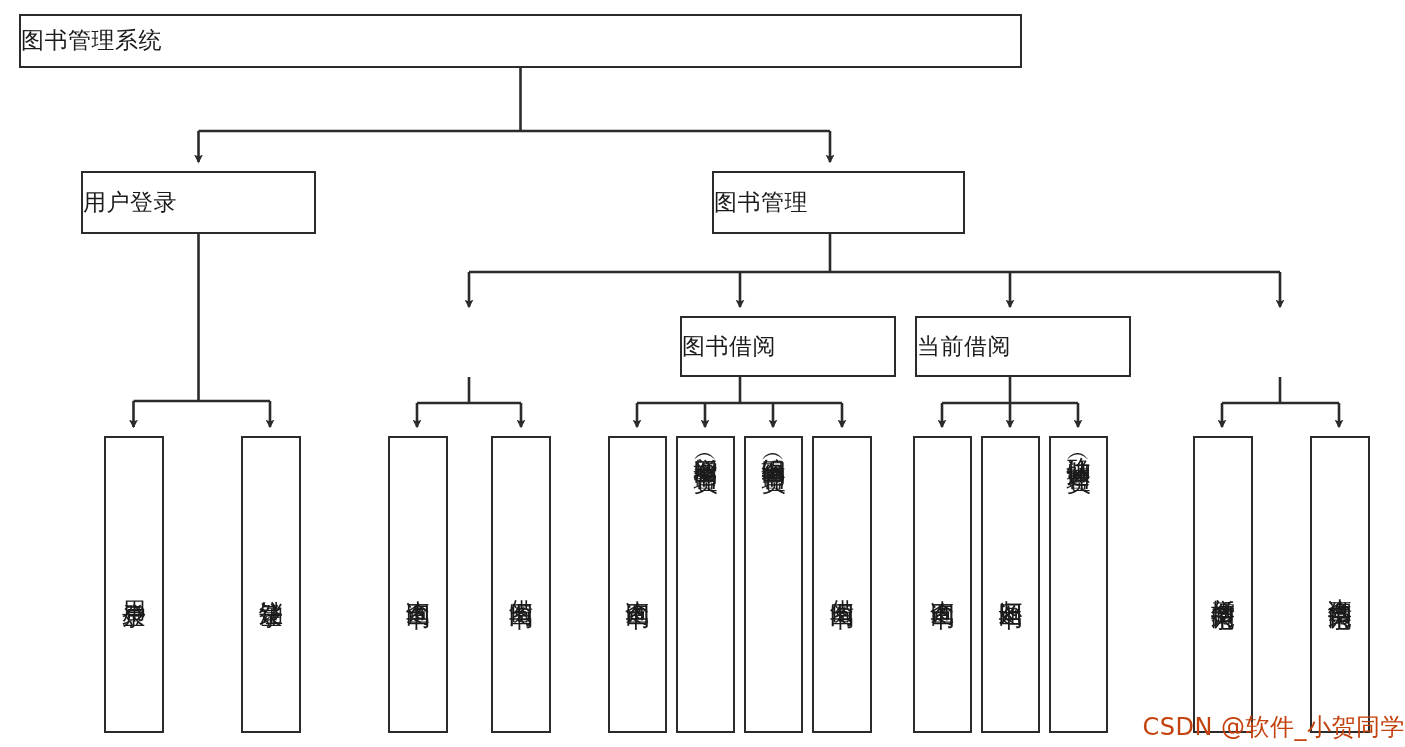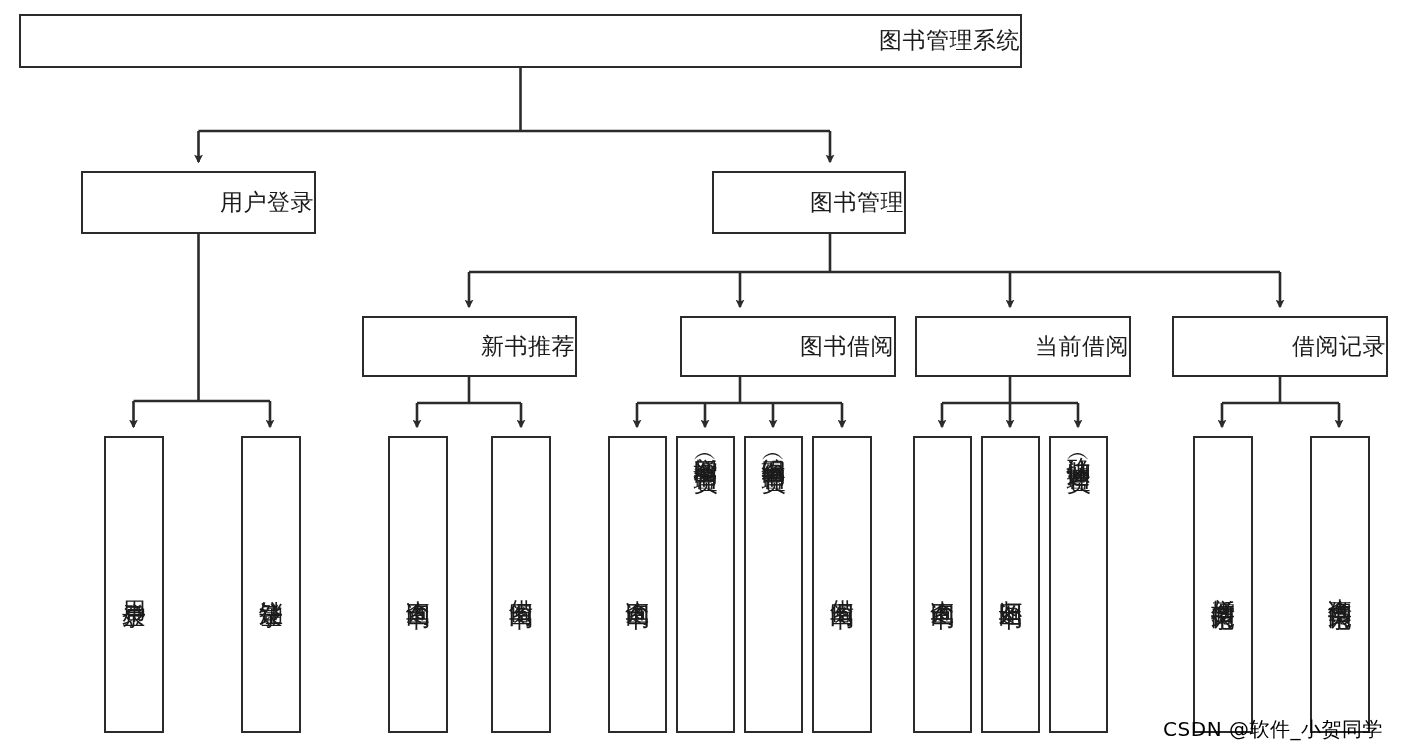--- a/index.html
+++ b/index.html
@@ -25,21 +25,21 @@
     height: 747px;
     pointer-events: none;
   }
   .node {
     position: absolute;
     box-sizing: border-box;
     background: #ffffff;
     border: 2px solid #2b2b2b;
     display: flex;
     align-items: center;
-    justify-content: flex-end;
+    justify-content: flex-start;
     z-index: 2;
   }
   .node .label {
     color: #1b1b1b;
     line-height: 1.12;
     text-align: center;
     white-space: nowrap;
   }
   .node.horizontal .label {
     font-size: 23px;
@@ -62,24 +62,24 @@
     white-space: pre;
   }
   .node.vertical.align-mid {
     align-items: center;
   }
   .node.vertical.align-top {
     align-items: flex-start;
   }
   .watermark {
     position: absolute;
-    right: 22px;
+    right: 0;
     bottom: 4px;
-    font-size: 20px;
-    color: #000000;
+    font-size: 24px;
+    color: #c2410c;
     letter-spacing: 0.5px;
     z-index: 5;
     white-space: nowrap;
   }
 </style>
 </head>
 <body>
 
 <div id="diagram-root">
 
@@ -134,36 +134,30 @@
     </g>
   </svg>
 
   <div class="node root horizontal" style="left:19px; top:14px; width:1003px; height:54px;">
     <span class="label">图书管理系统</span>
   </div>
 
   <div class="node horizontal" style="left:81px; top:171px; width:235px; height:63px;">
     <span class="label">用户登录</span>
   </div>
-  <div class="node horizontal" style="left:712px; top:171px; width:194px; height:63px;">
+  <div class="node horizontal" style="left:712px; top:171px; width:253px; height:63px;">
     <span class="label">图书管理</span>
   </div>
 
-  <div class="node horizontal" style="left:362px; top:316px; width:215px; height:61px;">
-    <span class="label">新书推荐</span>
-  </div>
   <div class="node horizontal" style="left:632px; top:316px; width:216px; height:61px;margin-left:48px;">
     <span class="label">图书借阅</span>
   </div>
   <div class="node horizontal" style="left:902px; top:316px; width:216px; height:61px;margin-left:13px;">
     <span class="label">当前借阅</span>
   </div>
-  <div class="node horizontal" style="left:1172px; top:316px; width:216px; height:61px;">
-    <span class="label">借阅记录</span>
-  </div>
 
   <div class="node vertical align-mid" style="left:104px; top:436px; width:60px; height:297px;">
     <span class="label">用户登录</span>
   </div>
   <div class="node vertical align-mid" style="left:241px; top:436px; width:60px; height:297px;">
     <span class="label">注销登录</span>
   </div>
 
   <div class="node vertical align-mid" style="left:388px; top:436px; width:60px; height:297px;">
     <span class="label">查询图书</span>

